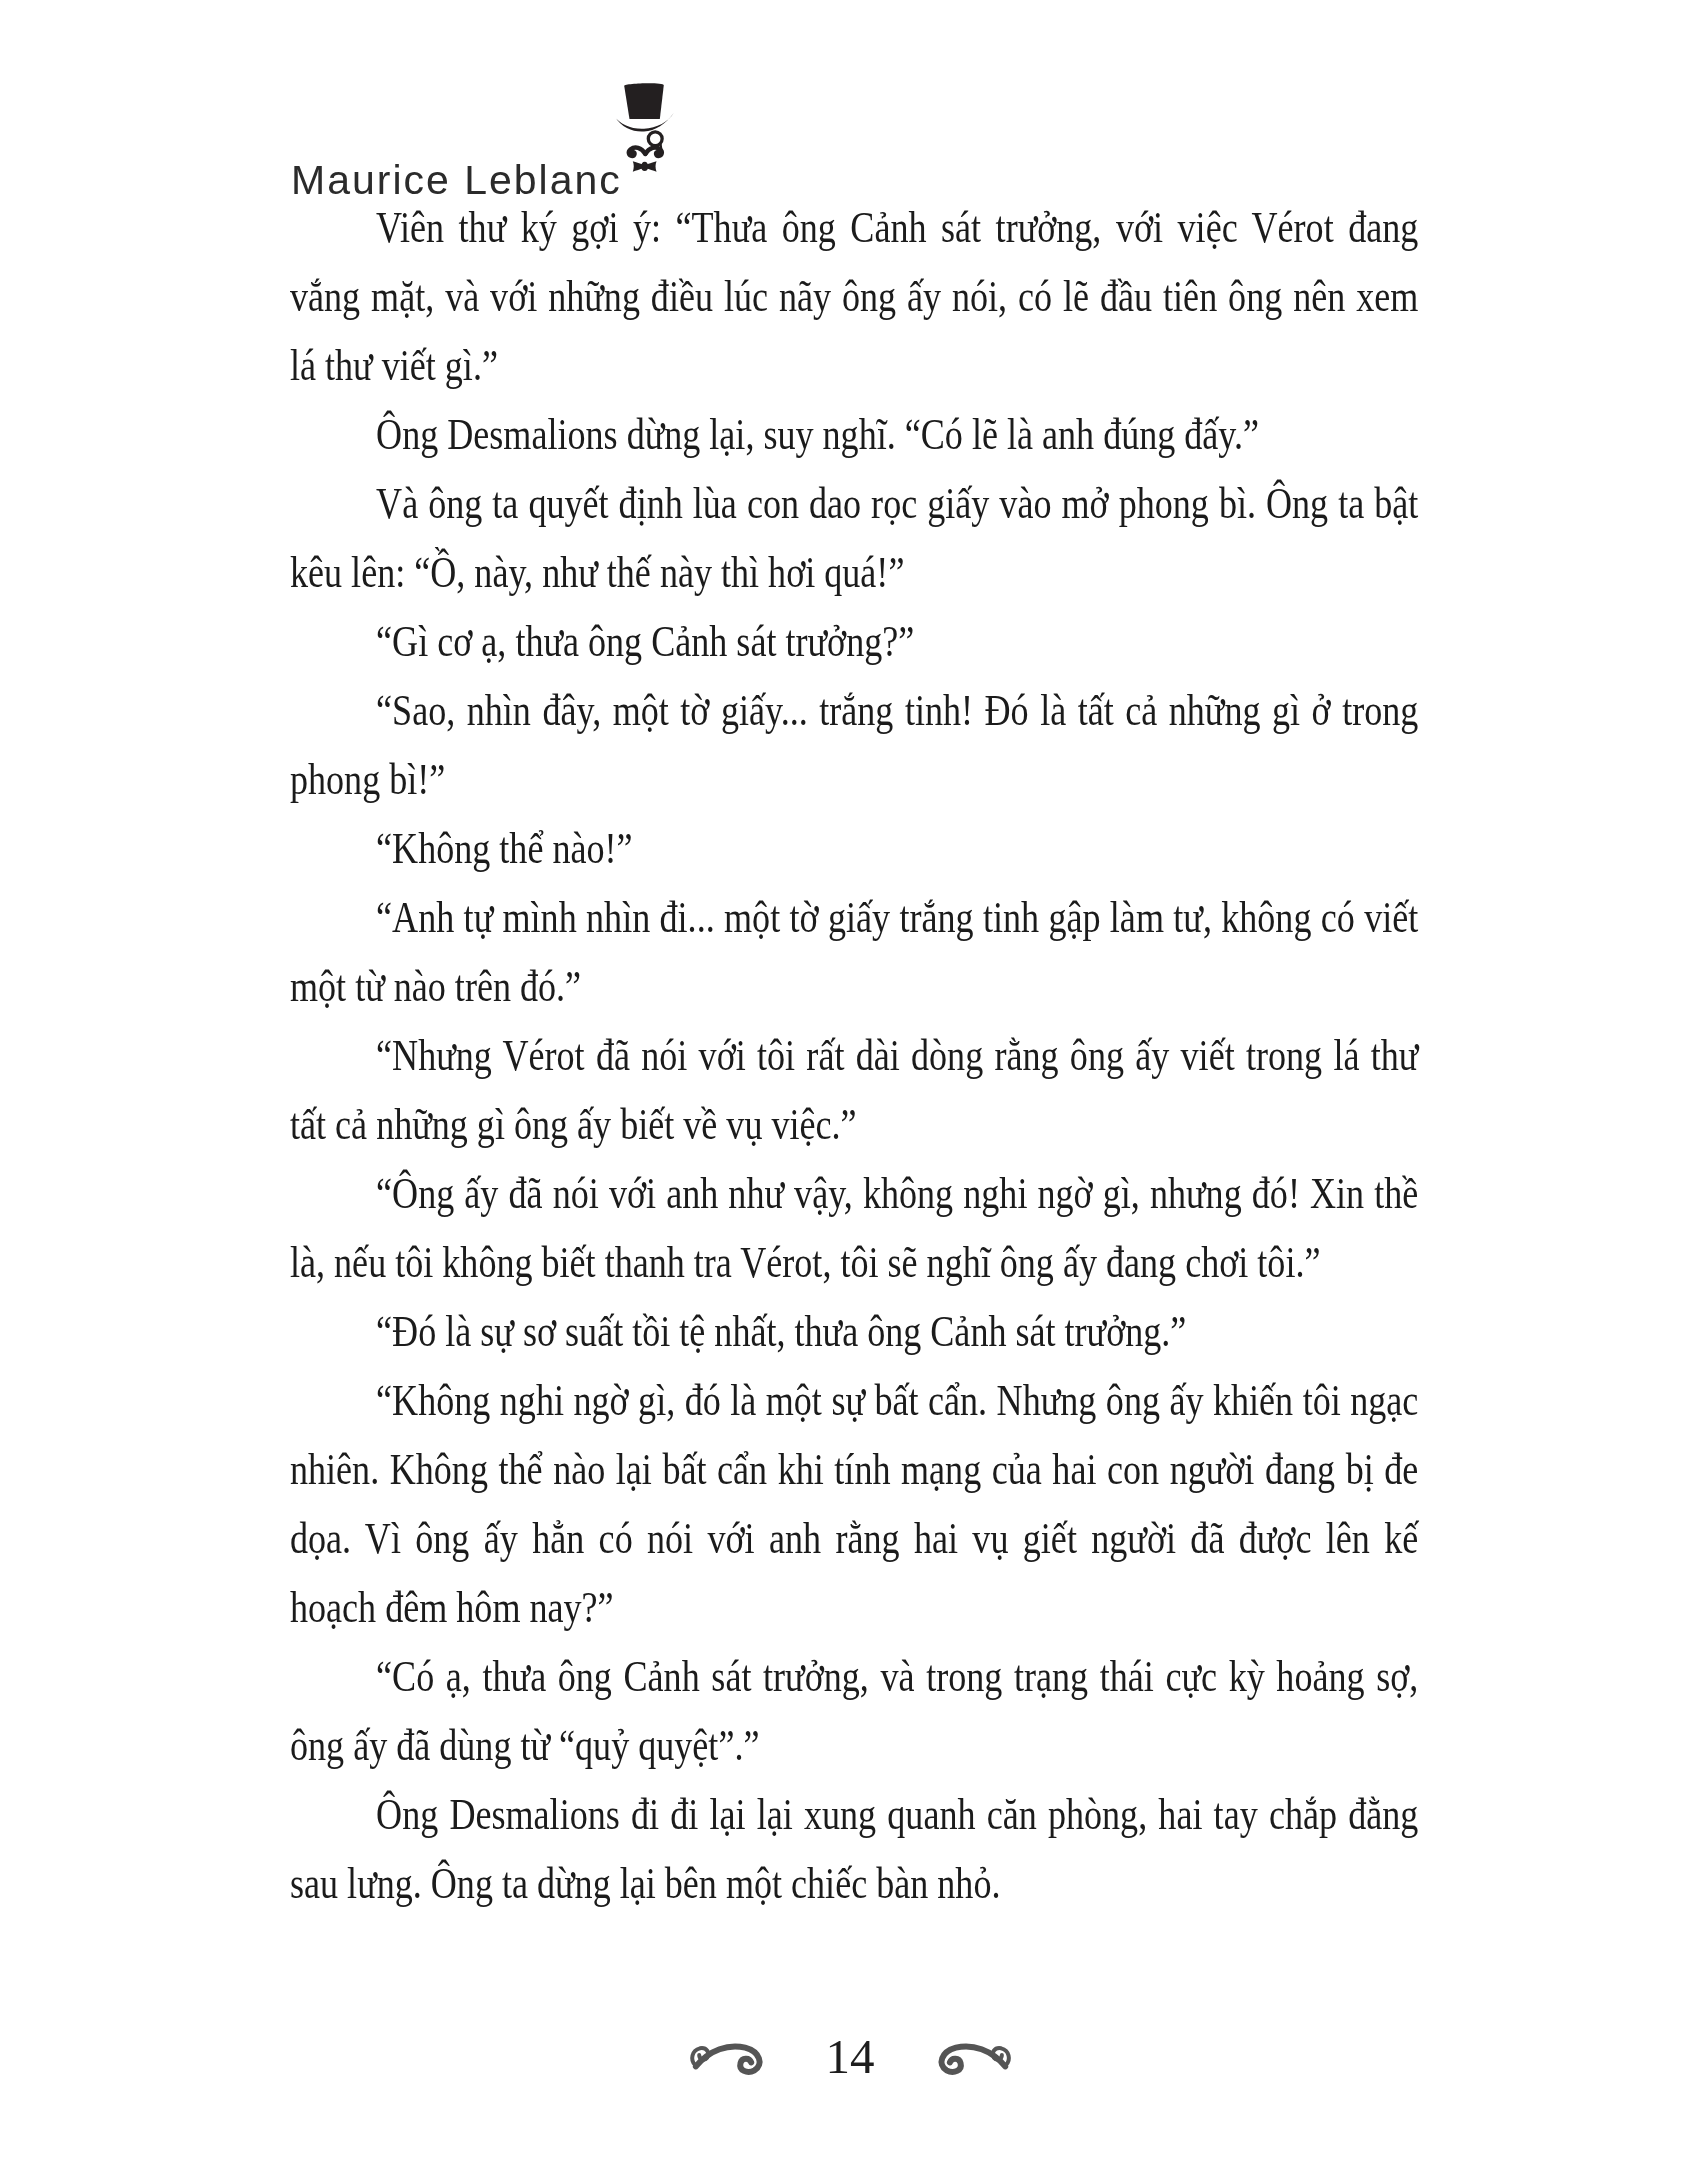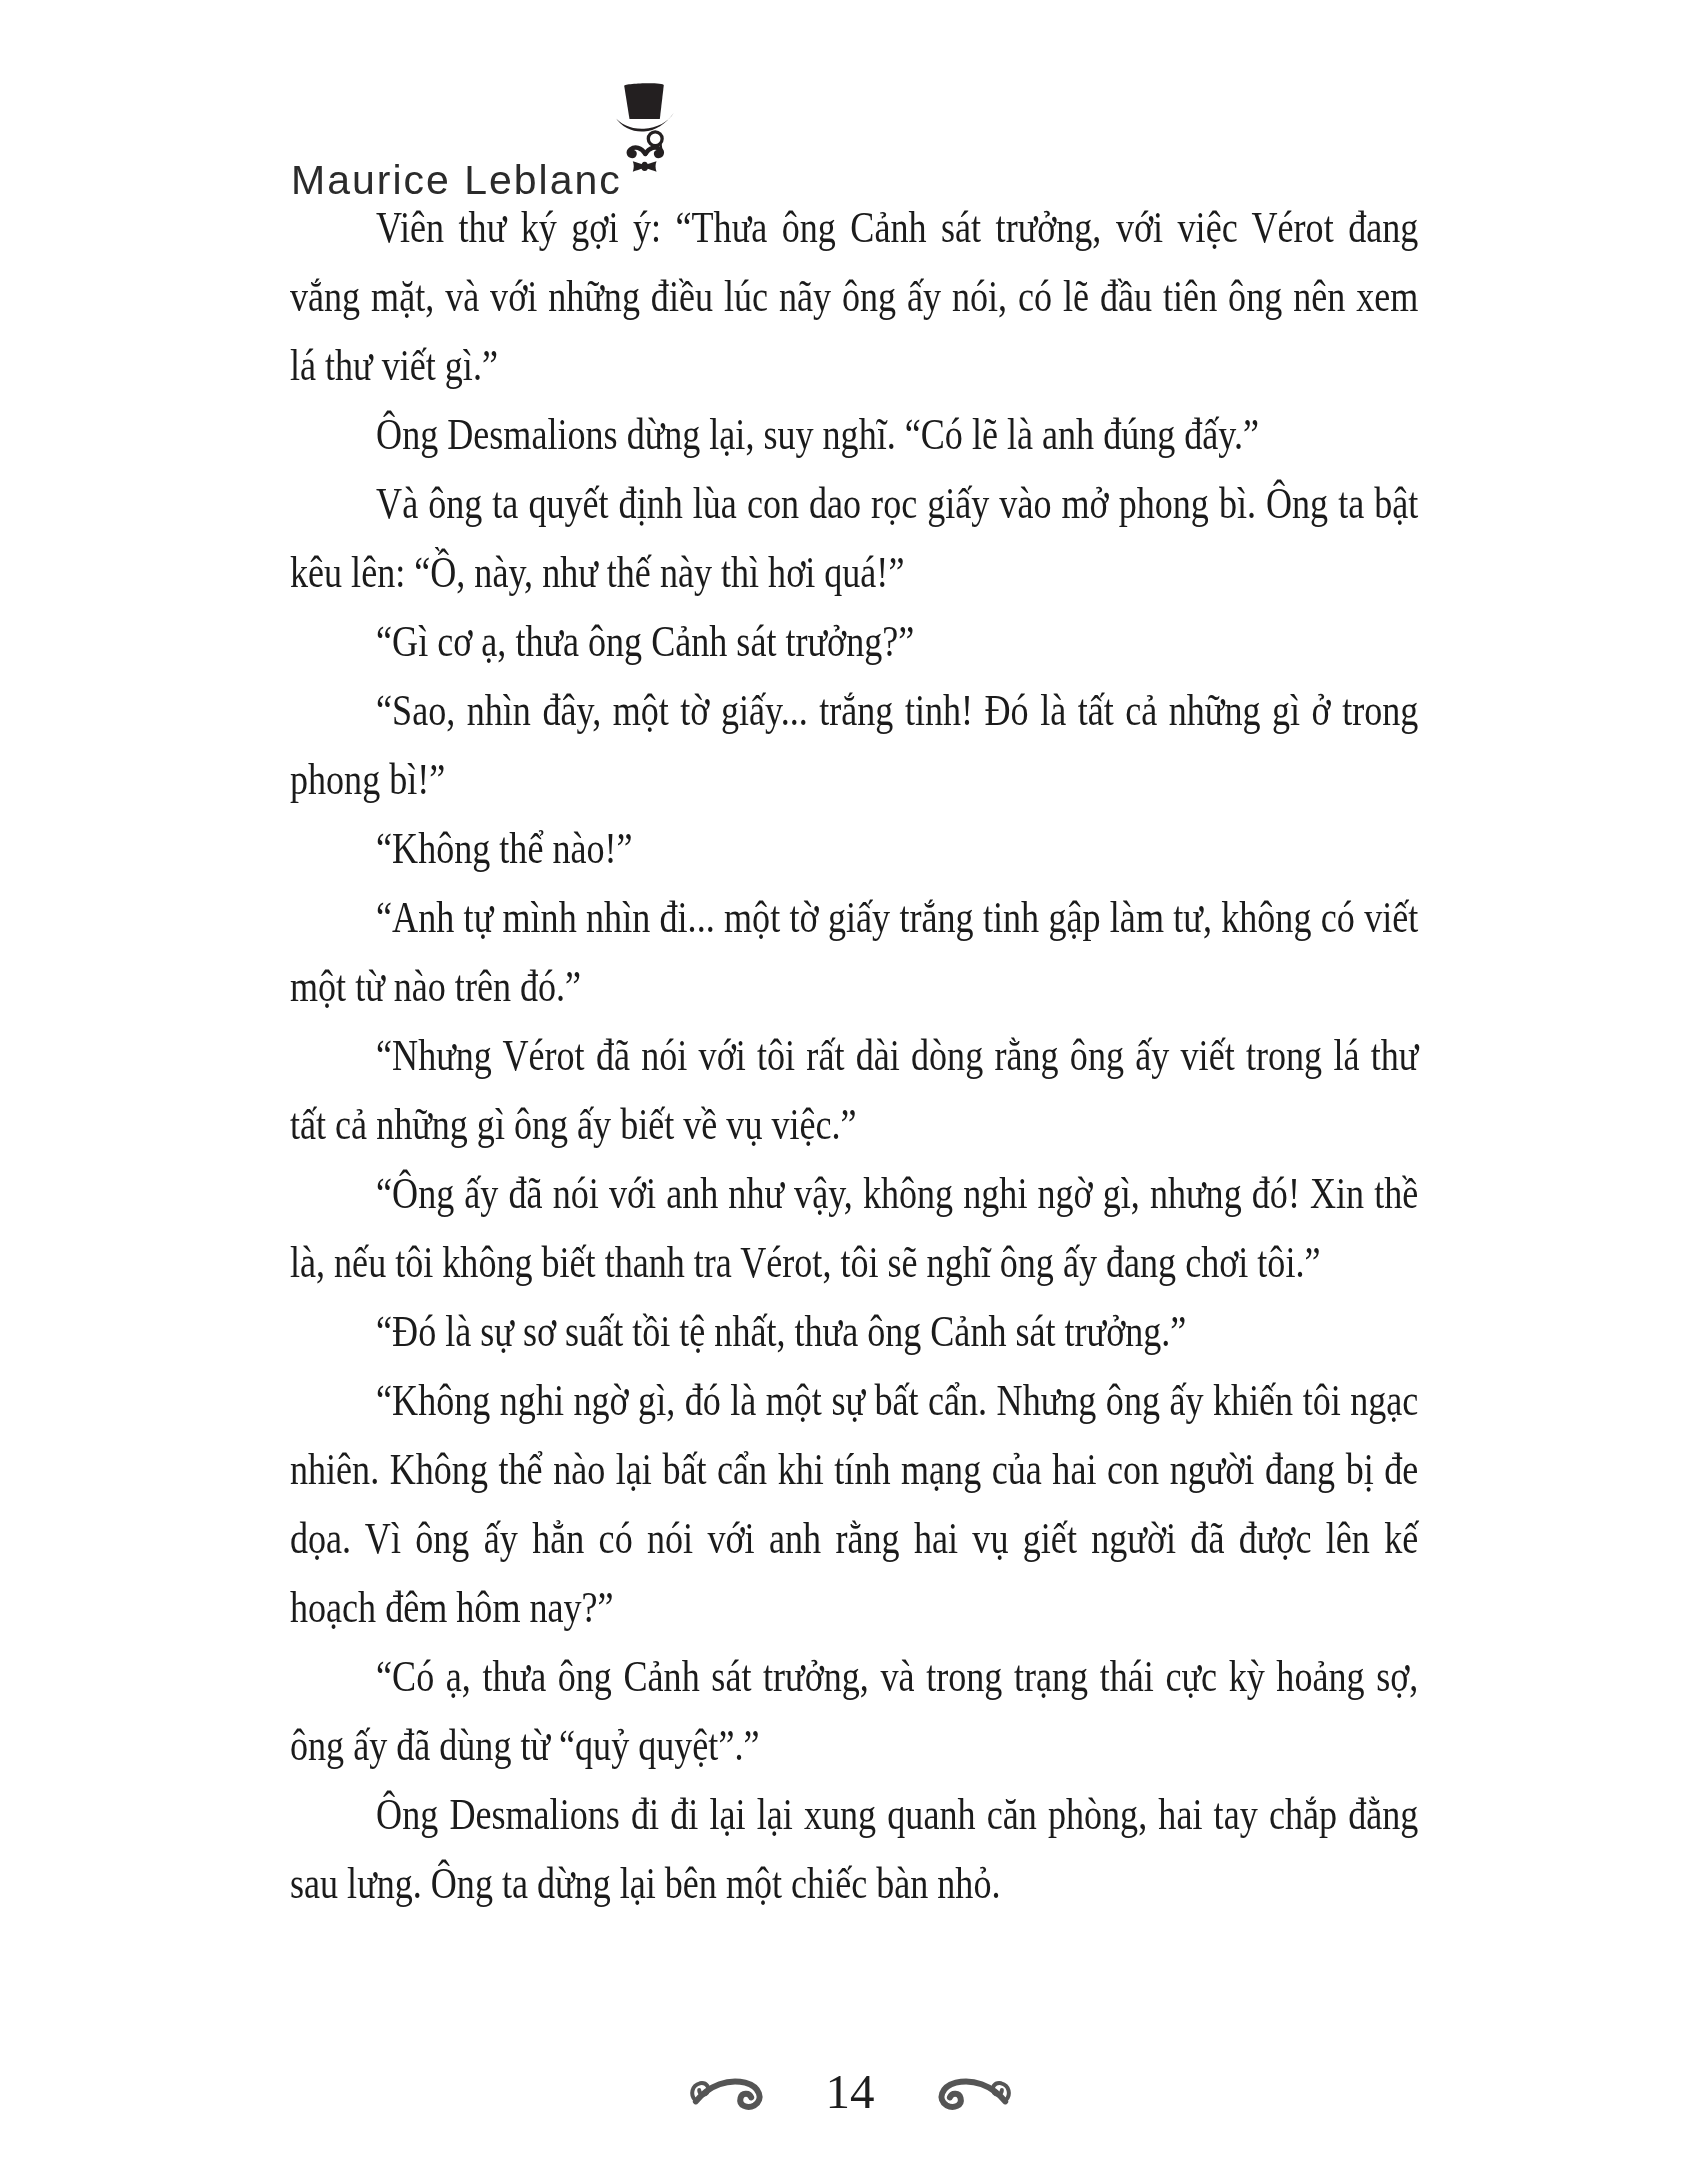--- a/index.html
+++ b/index.html
@@ -47,21 +47,20 @@
     text-indent: 105px;
   }
   .footer {
     position: absolute;
     top: 2032px;
     left: 50%;
     transform: translateX(-48%);
     display: flex;
     align-items: center;
     gap: 52px;
-    margin-top: 35px;
   }
   .page-number {
     font-size: 49px;
     line-height: 1;
     color: #1d1d1d;
     padding-bottom: 4px;
   }
   .flourish { width: 87px; height: 44px; display: block; }
 </style>
 </head>

